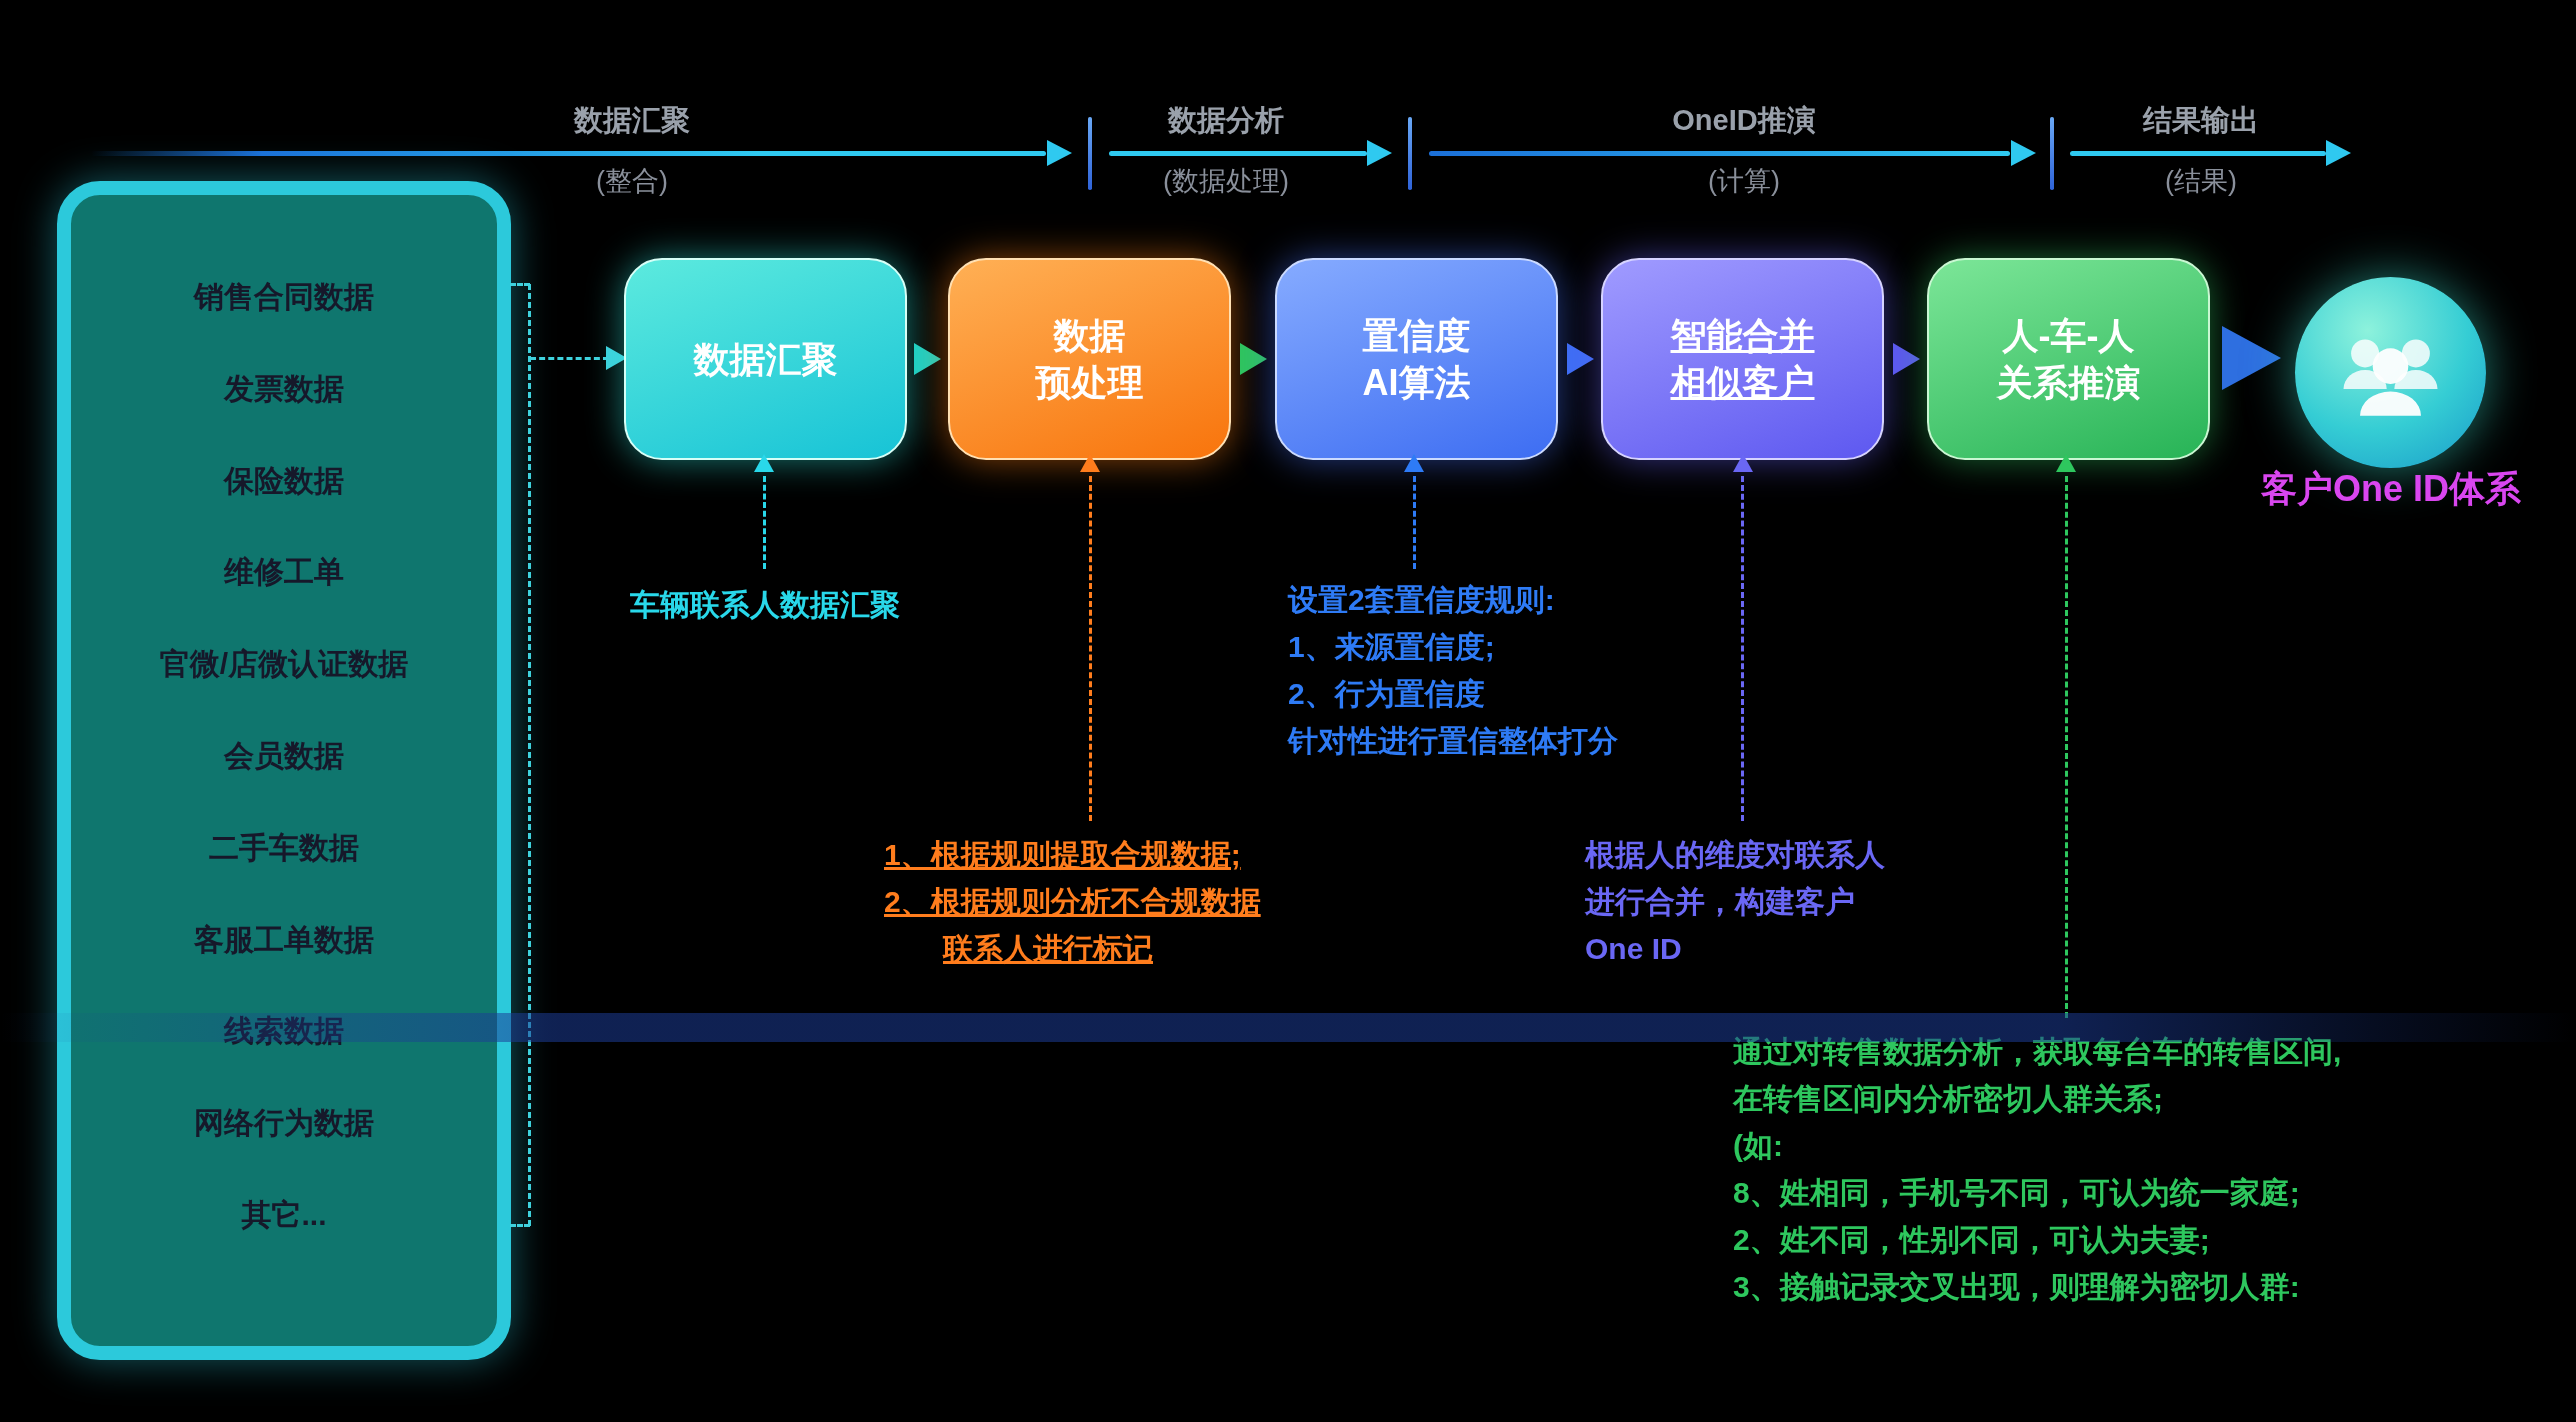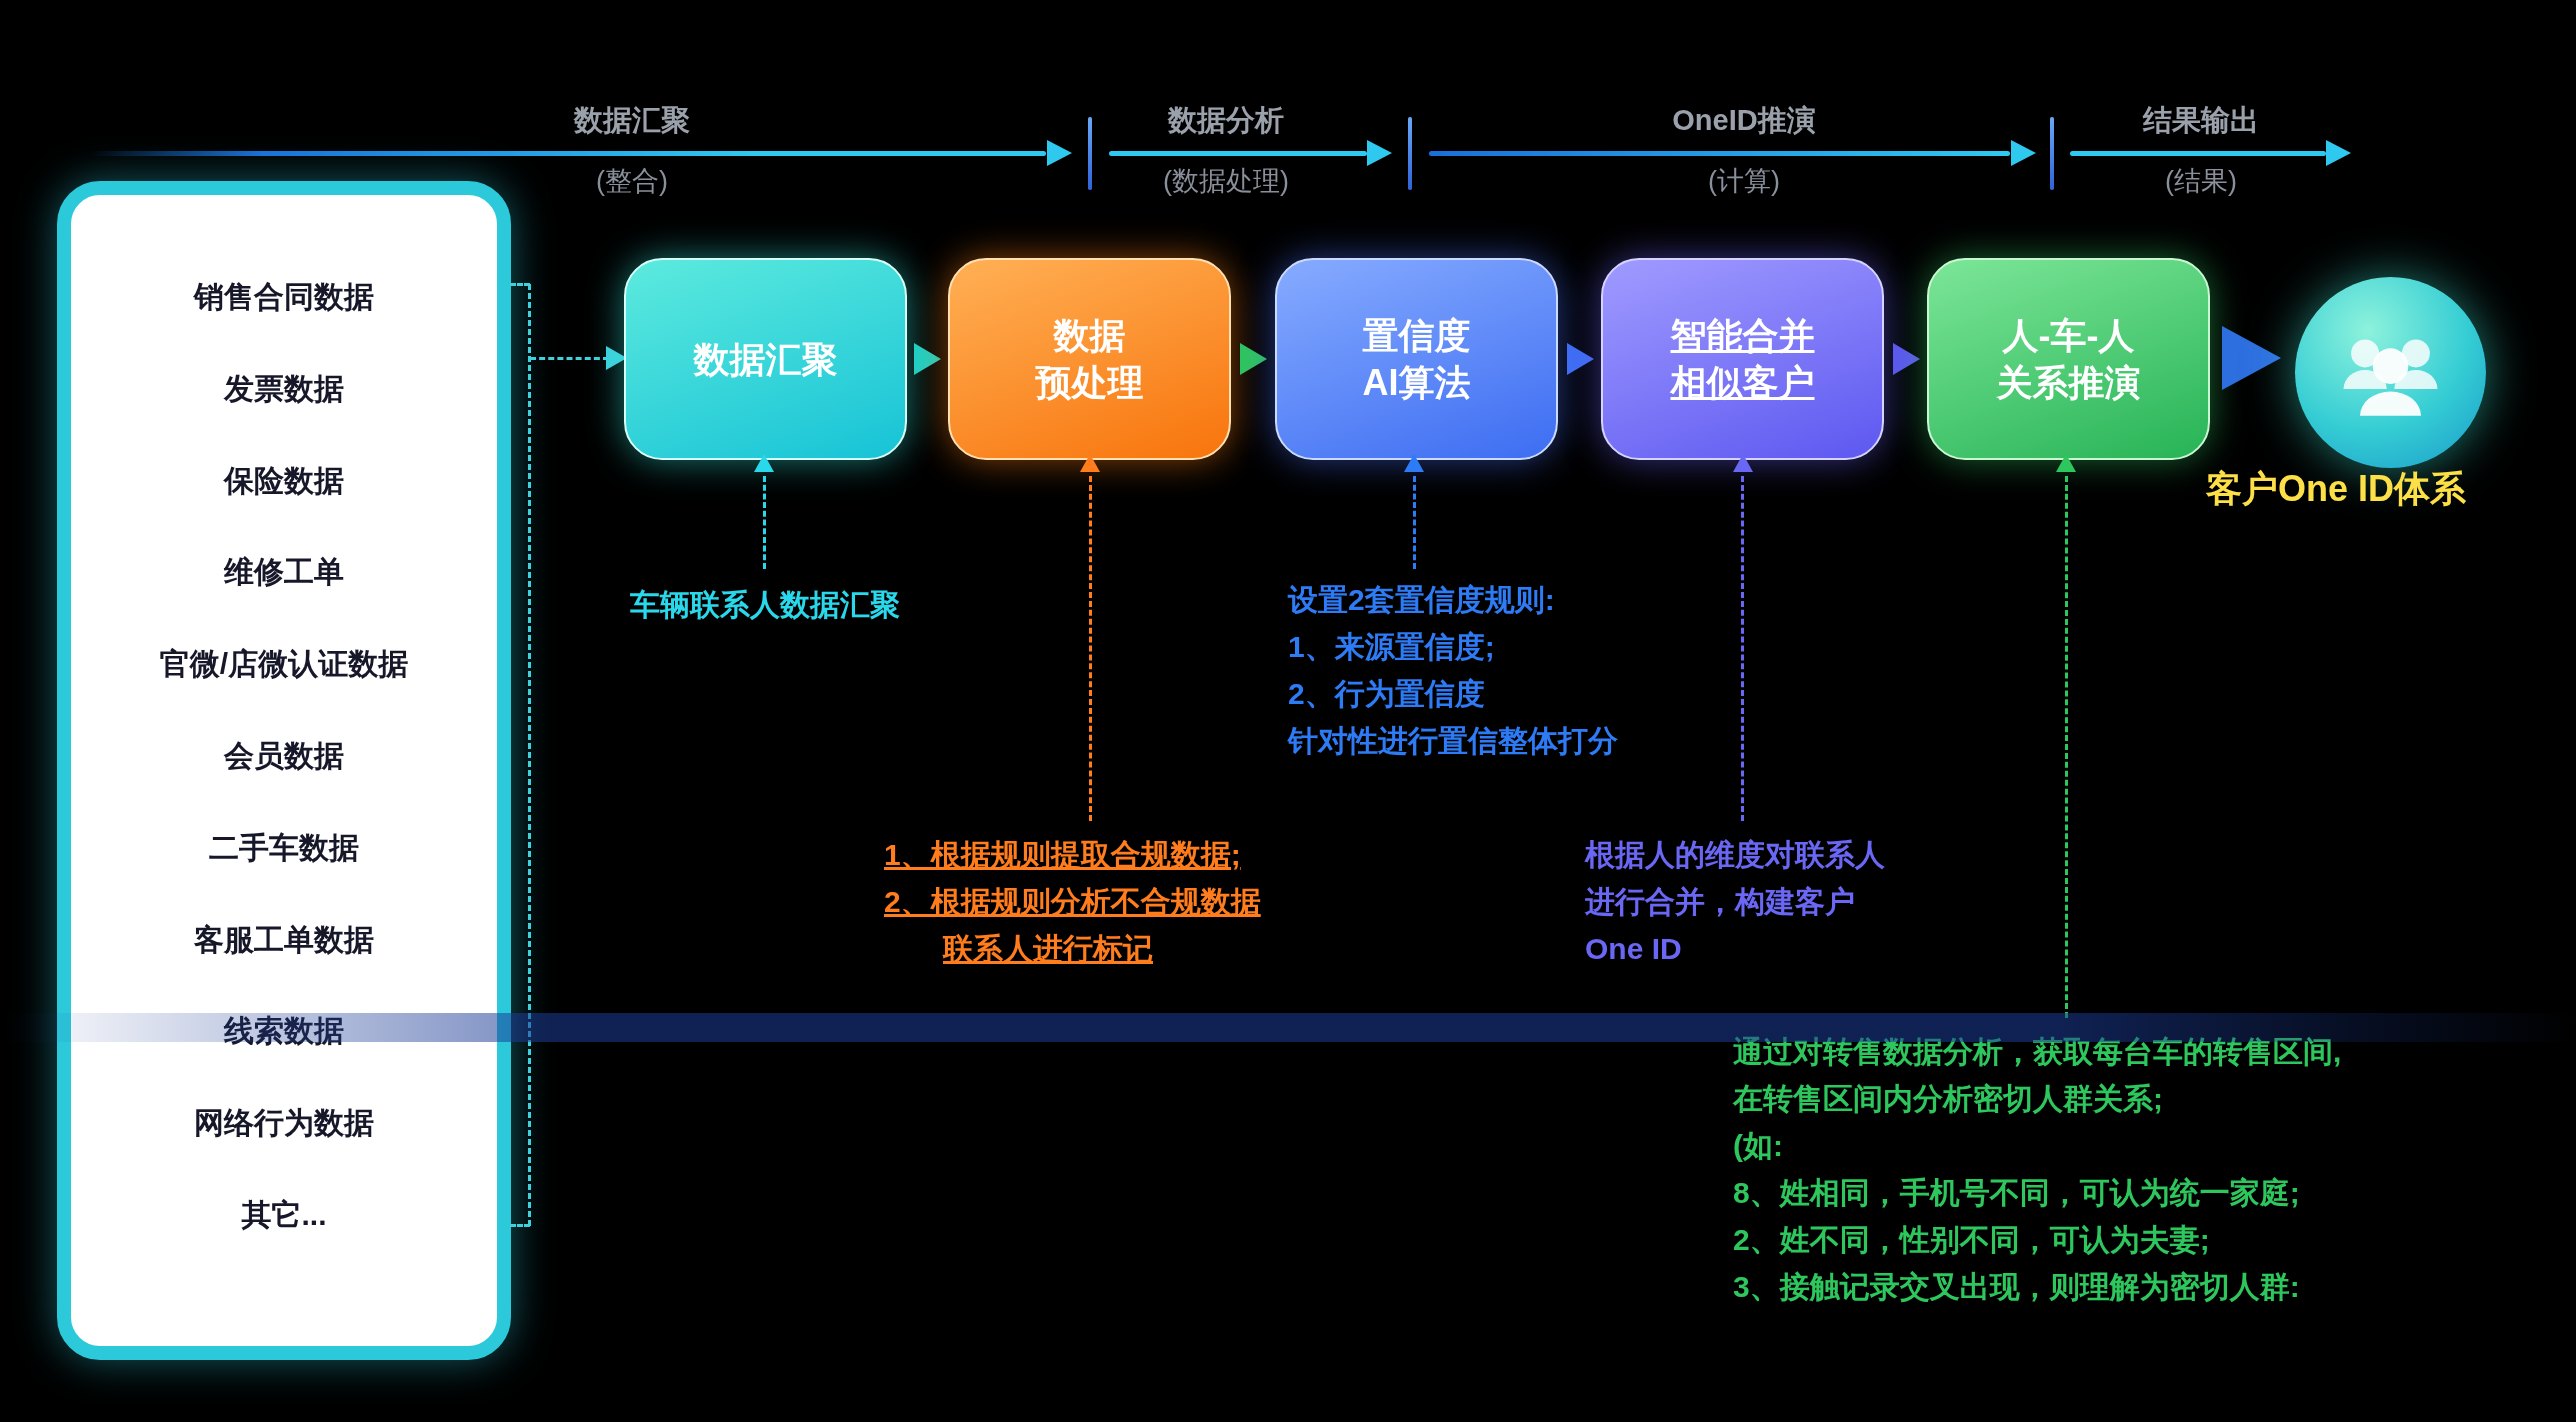--- a/index.html
+++ b/index.html
@@ -22,21 +22,21 @@
            border-top:13.4px solid transparent;border-bottom:13.4px solid transparent;
            border-left:25px solid #2fc9f0;}
   .th1{left:1047px}.th2{left:1367px}.th3{left:2011px}.th4{left:2326px}
   .tl-tick{position:absolute;top:117px;width:3.6px;height:73px;border-radius:1.8px;
            background:linear-gradient(180deg,#6aa8f5,#2f63d8);}
   .tk1{left:1088px}.tk2{left:1408px}.tk3{left:2050px}
 
   
   .src-panel{position:absolute;left:57px;top:181px;width:454px;height:1179px;
              box-sizing:border-box;border:14.3px solid #2cc9db;border-radius:43px;
-             background:#ffffff;box-shadow:0 0 41px rgba(44,201,219,.45);}
+             background:#0f766e;box-shadow:0 0 41px rgba(44,201,219,.45);}
   .src-inner{height:100%;box-sizing:border-box;display:flex;flex-direction:column;
              justify-content:space-between;align-items:center;padding:84px 7.2px 113px;}
   .src-item{font-size:30px;font-weight:700;color:#16182a;line-height:36px;white-space:nowrap;}
 
   
   .conn{position:absolute;}
   .conn-v{left:528px;top:284px;height:942px;border-left:3.6px dashed #3fd2de;}
   .conn-stub-top{left:510px;top:283px;width:19.7px;border-top:3.6px dashed #3fd2de;}
   .conn-stub-bot{left:510px;top:1224px;width:19.7px;border-top:3.6px dashed #3fd2de;}
   .conn-h{left:530px;top:357px;width:79px;border-top:3.6px dashed #3fd2de;}
@@ -67,22 +67,22 @@
   .fa4{left:1893px;border-left:27px solid #5d58f0;}
   .result-arrow{position:absolute;left:2222px;top:326px;width:0;height:0;
                 border-top:32px solid transparent;border-bottom:32px solid transparent;
                 border-left:59px solid #2e6fe0;}
 
   
   .result-circle{position:absolute;left:2295px;top:277px;width:191px;height:191px;
                  border-radius:50%;display:flex;align-items:center;justify-content:center;
                  background:radial-gradient(circle at 38% 28%,#8df2dc,#35cdd4 55%,#1899c9 100%);
                  box-shadow:0 0 49px rgba(61,224,205,.55);}
-  .result-label{position:absolute;left:2206px;top:465px;width:370px;text-align:left;
-                font-size:36px;font-weight:700;color:#fde047;}
+  .result-label{position:absolute;left:2206px;top:465px;width:370px;text-align:center;
+                font-size:36px;font-weight:700;color:#d946ef;}
 
   
   .note{position:absolute;font-size:30px;font-weight:600;line-height:47px;white-space:nowrap;}
   .note .indent{padding-left:59px;}
   .n1{left:595px;top:581px;width:340px;text-align:center;color:#29d8ea;}
   .n2{left:884px;top:831px;color:#ff7d1d;text-decoration:underline;}
   .n3{left:1288px;top:576px;color:#2e7bf6;}
   .n4{left:1585px;top:831px;color:#6a67f4;}
   .n5{left:1733px;top:1028px;color:#2ec75e;}
 

